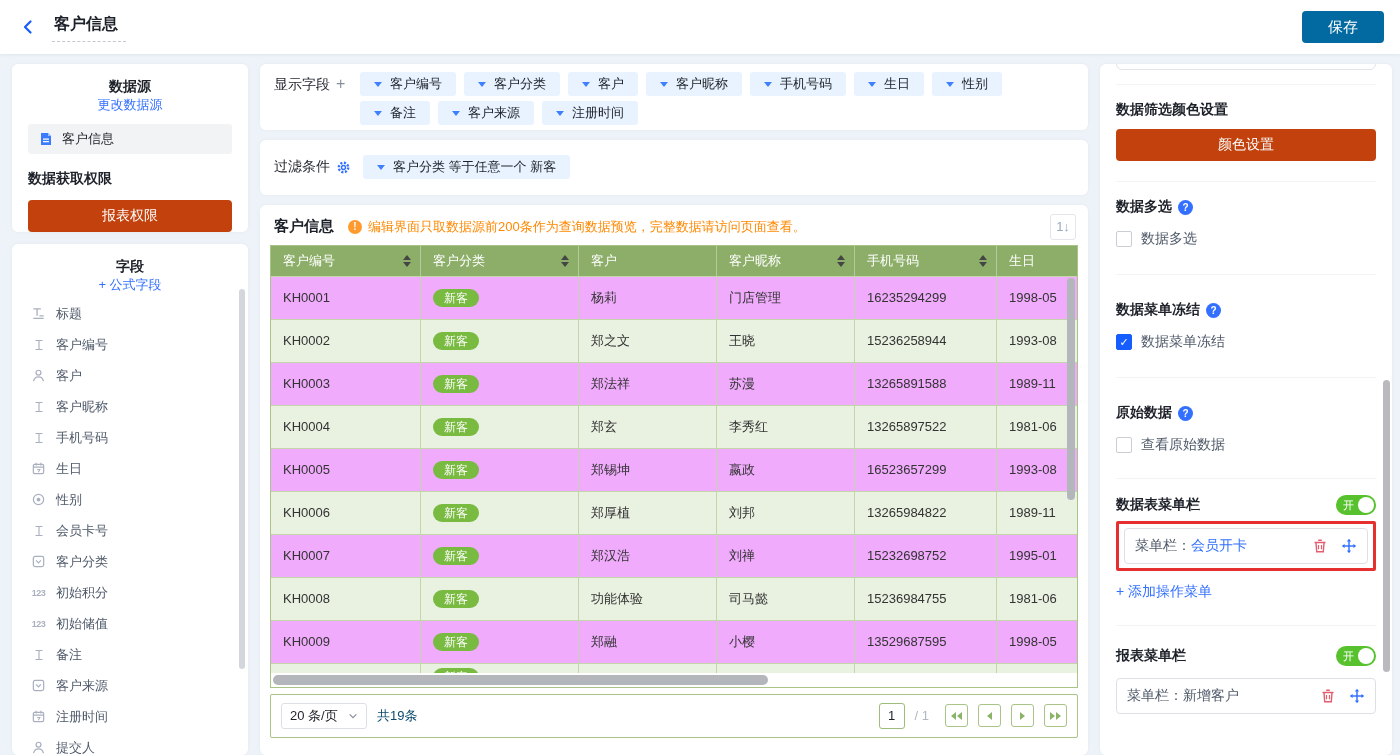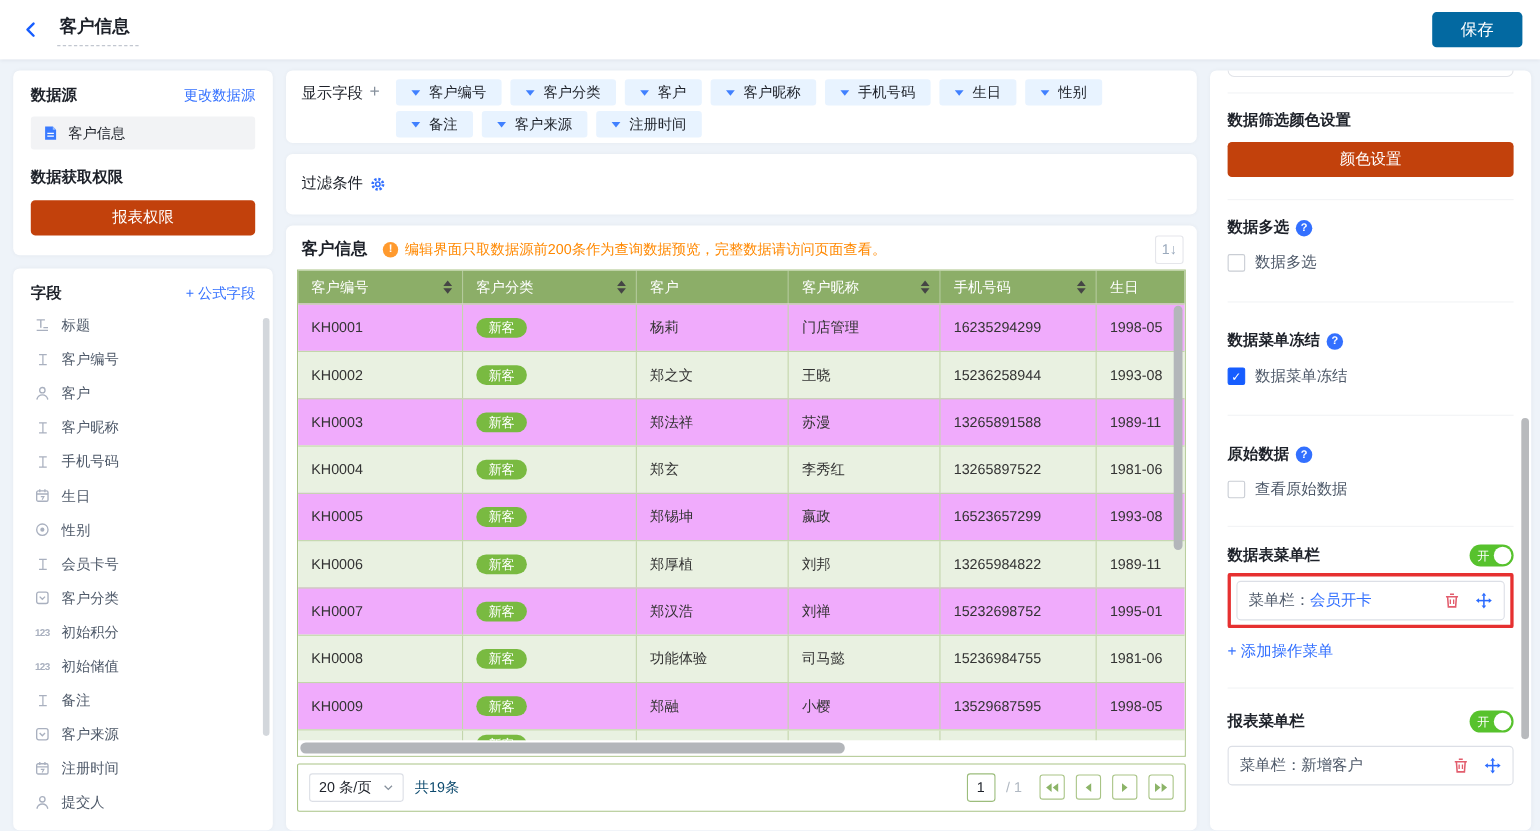--- a/index.html
+++ b/index.html
@@ -14,21 +14,21 @@
 
   
   .main { display:flex; gap:12px; padding:10px 8px 0 12px; height:701px; }
   .col-left { width:236px; display:flex; flex-direction:column; gap:12px; }
   .col-mid { width:828px; display:flex; flex-direction:column; gap:10px; }
   .col-right { width:292px; }
   .card { background:#fff; border-radius:6px; box-shadow:0 0 4px rgba(31,35,41,.04); }
 
   
   .card-ds { height:168px; padding:14px 16px; }
-  .row-between { display:flex; align-items:center; justify-content:space-between; }
+  .row-between { display:flex; align-items:center; justify-content:space-between;flex-direction:column; }
   .sec-title { font-size:14px; font-weight:bold; color:#1d2129; }
   .link { color:#3370ff; font-size:13px; cursor:pointer; }
   .ds-row { margin-top:10px; background:#f2f3f5; border-radius:3px; height:30px; display:flex; align-items:center; gap:8px; padding:0 10px; font-size:13px; cursor:pointer; }
   .blue-btn { display:block; width:100%; height:32px; background:#c2410c; color:#fff; border:none; border-radius:4px; font-size:14px; cursor:pointer; }
   .mt16 { margin-top:16px; } .mt12 { margin-top:12px; } .mt10 { margin-top:10px; }
   .card-fields { flex:1; padding:14px 0 0 16px; position:relative; overflow:hidden; }
   .fields-head { padding-right:16px; }
   .field-list { margin-top:4px; }
   .field-item { height:31px; display:flex; align-items:center; gap:9px; font-size:13px; color:#4e5969; cursor:pointer; padding-left:2px; }
   .f-icon { width:17px; display:inline-flex; justify-content:center; align-items:center; }
@@ -334,20 +334,24 @@
     </div>
 
     <div class="card card-filter">
       <div class="filter-label">
         <span>过滤条件</span>
         <svg width="15" height="15" viewBox="0 0 16 16">
             <circle cx="8" cy="8" r="5" fill="none" stroke="#3370ff" stroke-width="2.6" stroke-dasharray="2.2 1.7"></circle>
             <circle cx="8" cy="8" r="2.1" fill="none" stroke="#3370ff" stroke-width="1.5"></circle>
           </svg>
       </div>
+      <div class="chip">
+        <span class="caret"></span>
+        <span>客户分类 等于任意一个 新客</span>
+      </div>
     </div>
 
     <div class="card card-table">
       <div class="tbl-titlebar">
         <span class="tbl-title">客户信息</span>
         <span class="warn">
           <span class="warn-ic">!</span>
           <span>编辑界面只取数据源前200条作为查询数据预览，完整数据请访问页面查看。</span>
         </span>
         <span class="sort-tool">1↓</span>

